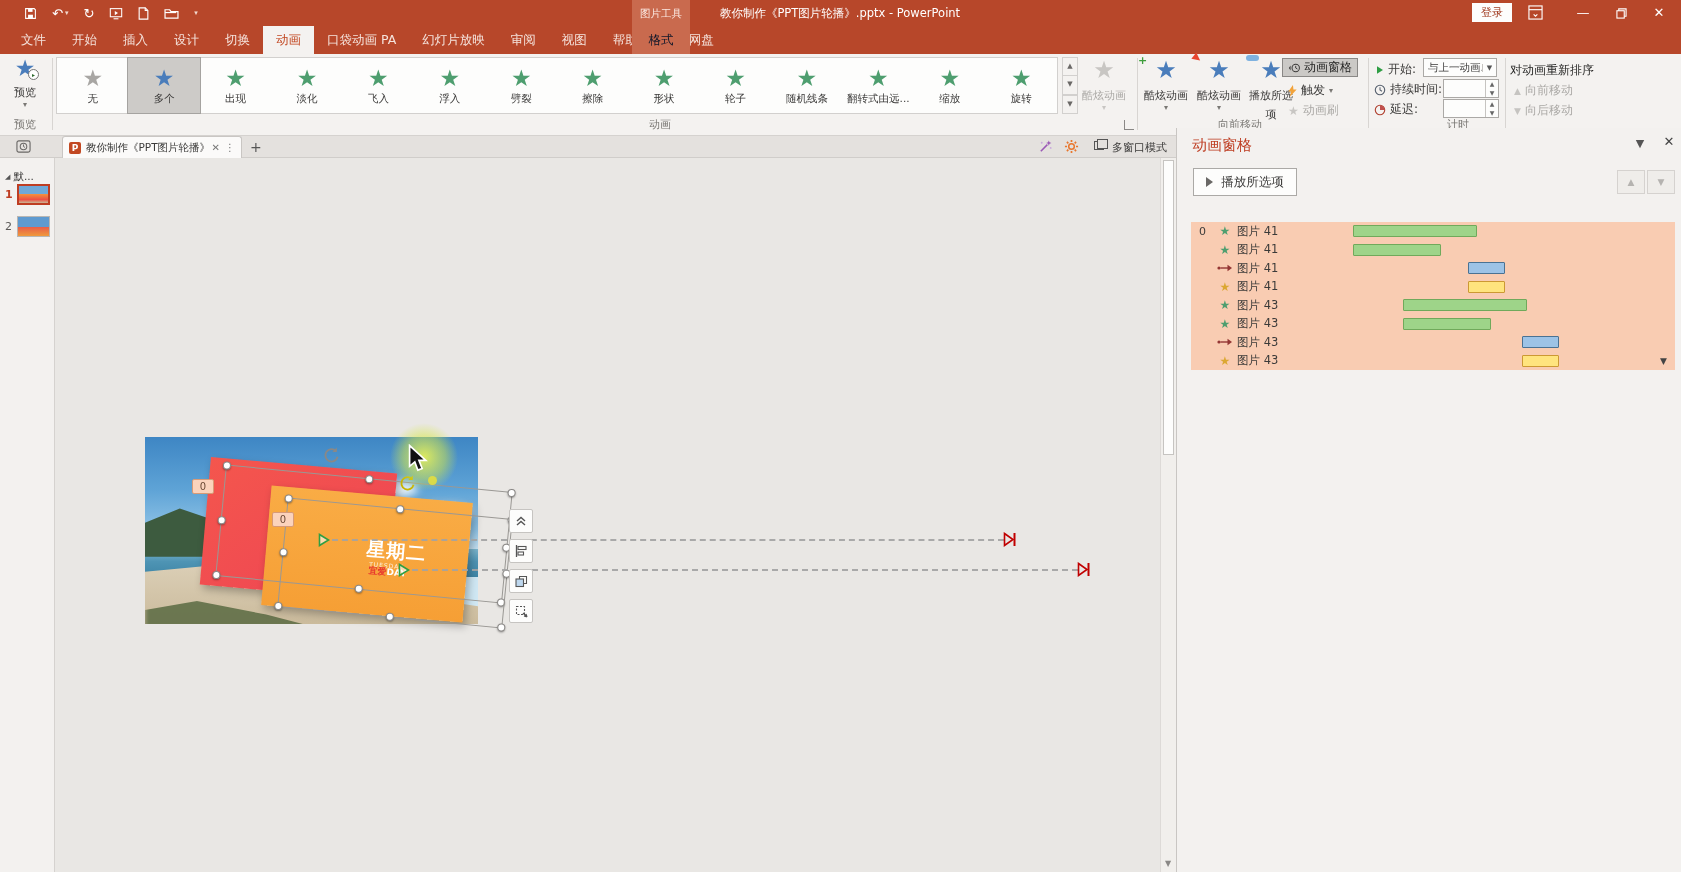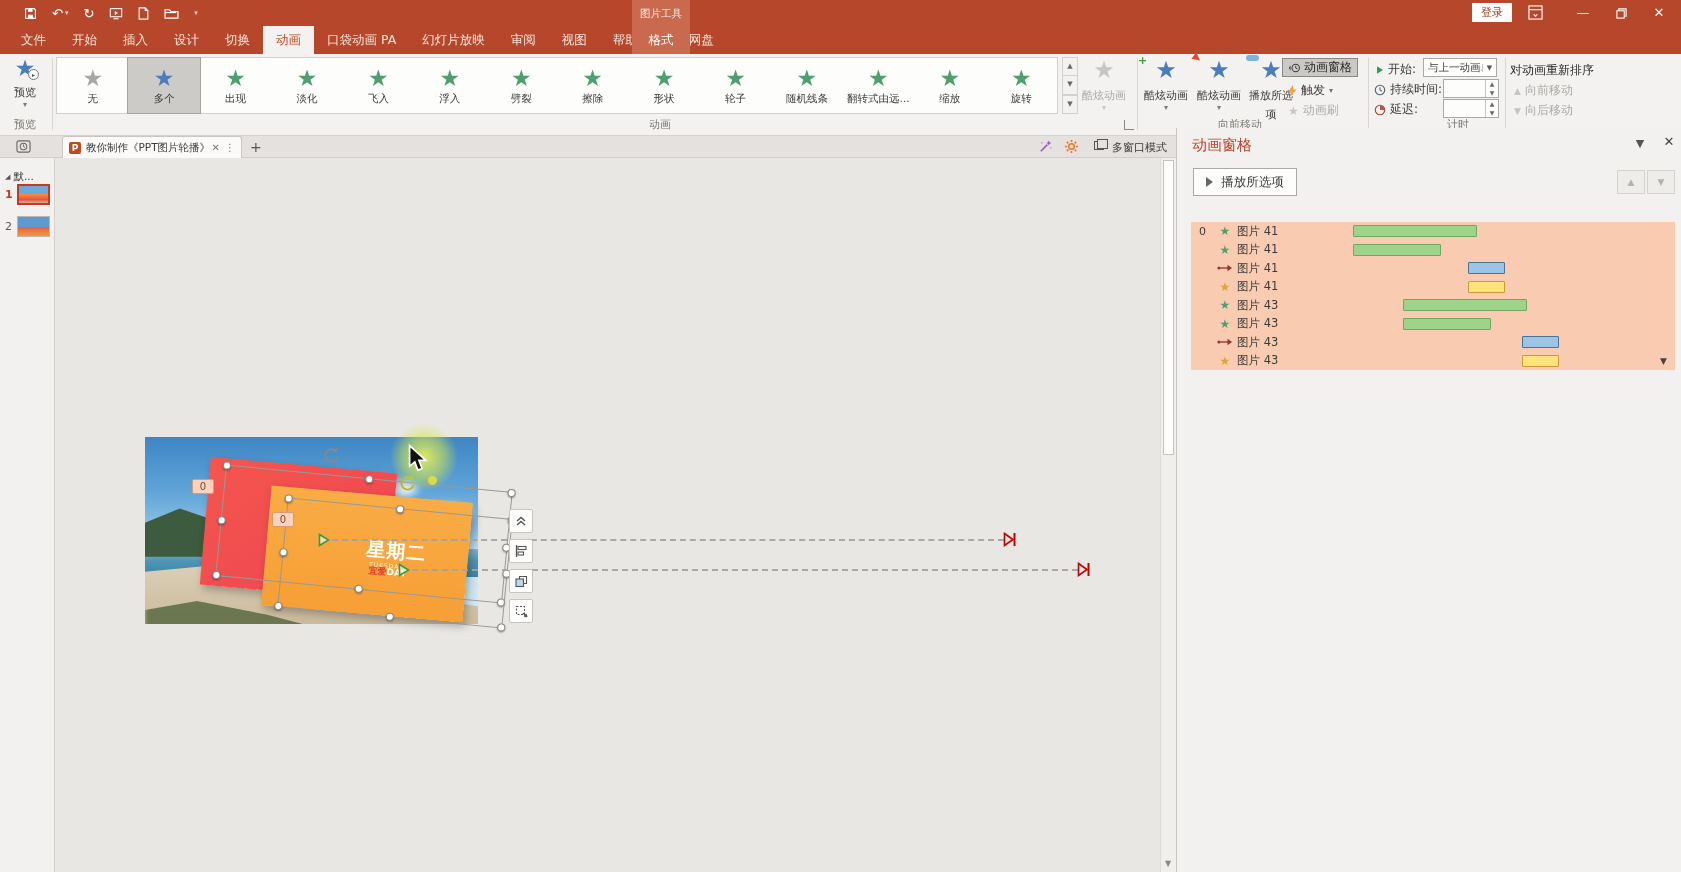--- a/index.html
+++ b/index.html
@@ -21,21 +21,21 @@
   .winctl{position:absolute;top:0;width:38px;height:26px;color:#fff;text-align:center;line-height:26px;font-size:13px;}
   .ribbon-opts{position:absolute;left:1528px;top:5px;}
 
   
   .tabrow{position:absolute;top:26px;left:0;right:0;height:28px;background:#B7472A;}
   .tabs{position:absolute;left:8px;top:0;height:28px;display:flex;}
   .tab{padding:0 13px;line-height:28px;font-size:12.5px;color:#F5E3DC;white-space:nowrap;}
   .tab.active{background:#F4F2F0;color:#C24822;}
   .ctx-block{position:absolute;left:632px;top:0;width:58px;height:54px;background:#C96A4E;z-index:3;text-align:center;}
   .ctx-group{font-size:10.5px;color:#FBE9E2;height:26px;line-height:26px;white-space:nowrap;}
-  .ctx-tab{font-size:12.5px;color:#ffffff;height:28px;line-height:28px;}
+  .ctx-tab{font-size:12.5px;color:#0f172a;height:28px;line-height:28px;}
   .search-area{position:absolute;left:694px;top:26px;height:28px;display:flex;align-items:center;gap:6px;
                color:#fff;font-size:12px;white-space:nowrap;}
   .share-area{position:absolute;left:1606px;top:26px;height:28px;display:flex;align-items:center;gap:5px;
               color:#fff;font-size:12px;}
 
   
   .ribbon{position:absolute;top:54px;left:0;right:0;height:82px;background:#F4F2F0;border-bottom:1px solid #D5D2CF;}
   .vsep{position:absolute;top:4px;height:72px;width:1px;background:#D8D5D2;}
   .grp-label{position:absolute;bottom:3px;font-size:11px;color:#7A7874;transform:translateX(-50%);white-space:nowrap;}
   .star{font-family:"DejaVu Sans",sans-serif;}
@@ -192,20 +192,21 @@
       </span>
       <span class="qicon">
         <svg width="15" height="12" viewBox="0 0 16 13">
             <path d="M1 3h5l1.5 2H15v7H1z" fill="none" stroke="#fff" stroke-width="1.3"></path>
             <path d="M1 6h12" stroke="#fff" stroke-width="1.3"></path>
           </svg>
       </span>
       <span class="qicon tinycaret">▾</span>
     </div>
 
+    <span class="win-title">教你制作《PPT图片轮播》.pptx - PowerPoint</span>
 
     <span class="signin">登录</span>
     <span class="ribbon-opts">
       <svg width="15" height="15" viewBox="0 0 16 16">
           <rect x="1" y="1" width="14" height="14" fill="none" stroke="#fff" stroke-width="1.2"></rect>
           <path d="M1 5h14" stroke="#fff" stroke-width="1.2"></path>
           <path d="M6 10l2 2 2-2" fill="none" stroke="#fff" stroke-width="1.2"></path>
         </svg>
     </span>
     <span class="winctl" style="left:1564px;">—</span>

